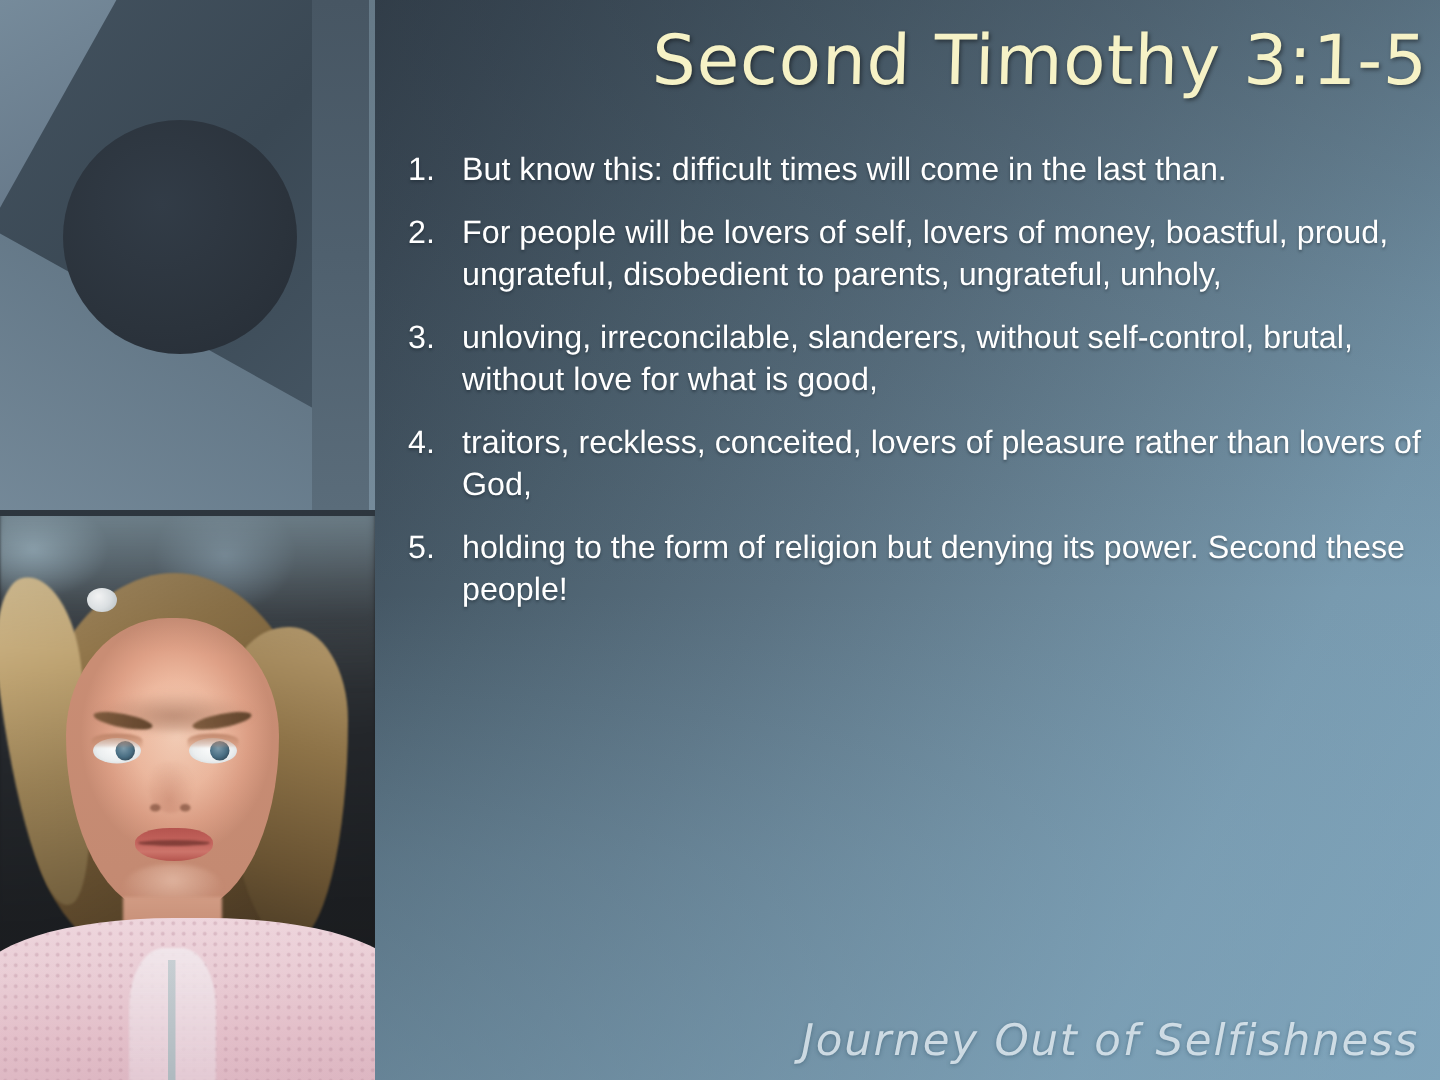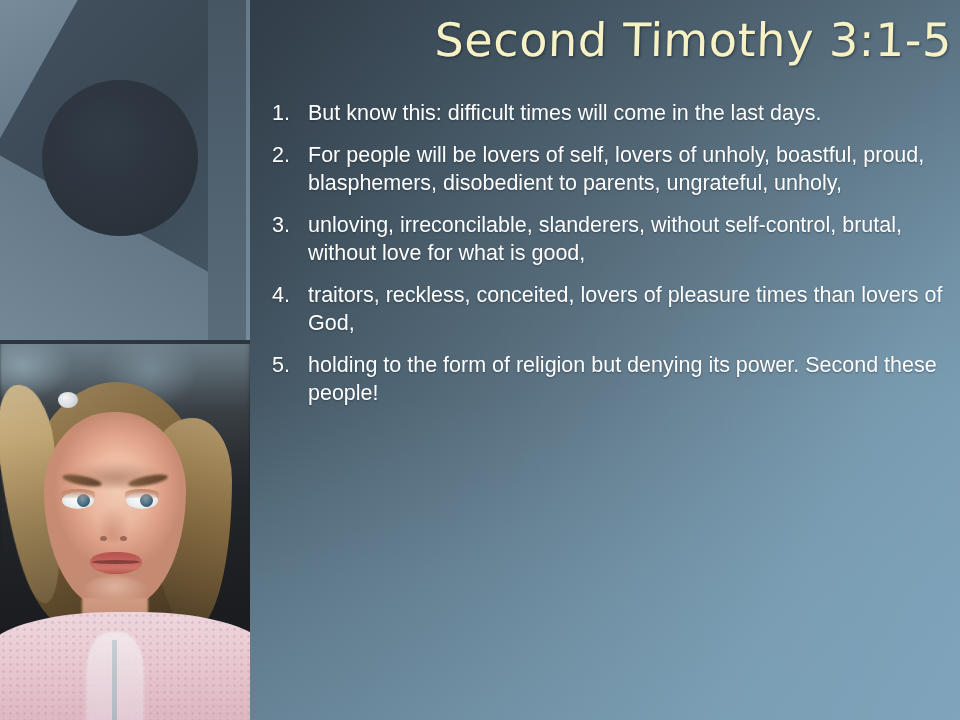--- a/index.html
+++ b/index.html
@@ -508,36 +508,37 @@
 
   </div>
 
   <div id="content">
 
     <div id="slide-title">Second Timothy 3:1-5</div>
 
     <ul id="bullet-list">
       <li class="bullet">
         <span class="bullet-num">1.</span>
-        <span class="bullet-text">But know this: difficult times will come in the last days.</span>
+        <span class="bullet-text">But know this: difficult times will come in the last than.</span>
       </li>
       <li class="bullet">
         <span class="bullet-num">2.</span>
-        <span class="bullet-text">For people will be lovers of self, lovers of unholy, boastful, proud, blasphemers, disobedient to parents, ungrateful, unholy,</span>
+        <span class="bullet-text">For people will be lovers of self, lovers of money, boastful, proud, ungrateful, disobedient to parents, ungrateful, unholy,</span>
       </li>
       <li class="bullet">
         <span class="bullet-num">3.</span>
         <span class="bullet-text">unloving, irreconcilable, slanderers, without self-control, brutal, without love for what is good,</span>
       </li>
       <li class="bullet">
         <span class="bullet-num">4.</span>
-        <span class="bullet-text">traitors, reckless, conceited, lovers of pleasure times than lovers of God,</span>
+        <span class="bullet-text">traitors, reckless, conceited, lovers of pleasure rather than lovers of God,</span>
       </li>
       <li class="bullet">
         <span class="bullet-num">5.</span>
         <span class="bullet-text">holding to the form of religion but denying its power. Second these people!</span>
       </li>
     </ul>
 
+    <div id="footer-brand">Journey Out of Selfishness</div>
 
   </div>
 
 </div>
 
 </body></html>

